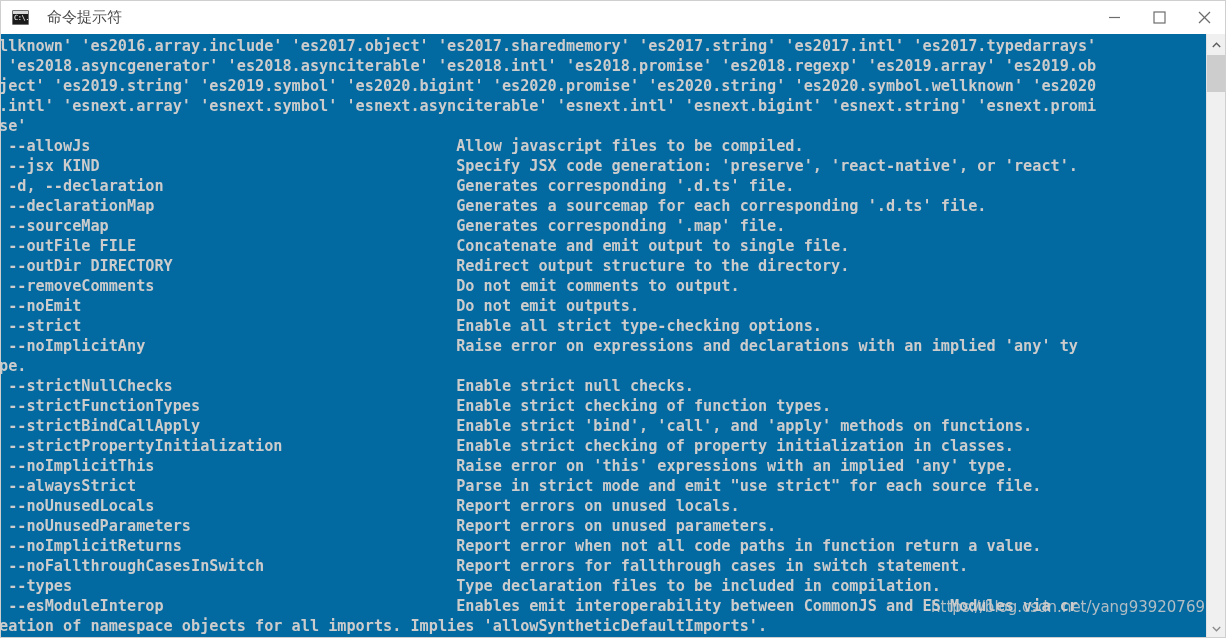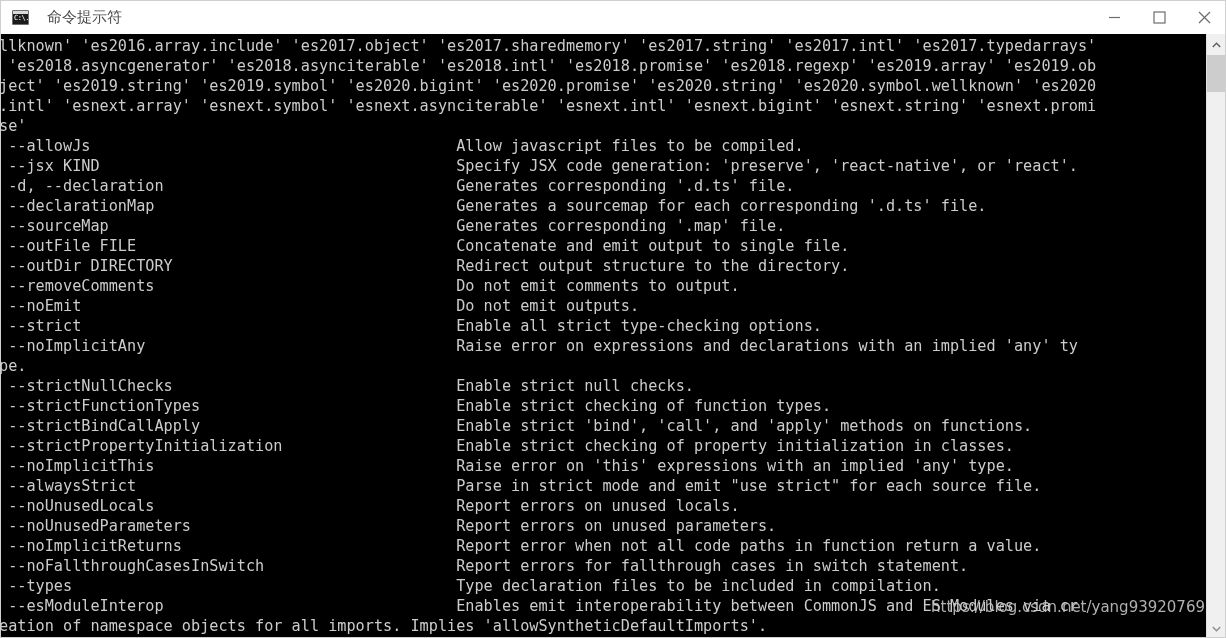--- a/index.html
+++ b/index.html
@@ -189,21 +189,21 @@
       </div>
       <div class="win-btn">
         <svg width="13" height="13" viewBox="0 0 13 13">
           <line x1="1" y1="1" x2="12" y2="12" stroke="#6d6d6d" stroke-width="1.2"></line>
           <line x1="12" y1="1" x2="1" y2="12" stroke="#6d6d6d" stroke-width="1.2"></line>
         </svg>
       </div>
     </div>
   </div>
 
-  <div id="terminal" style="background: #000000;">
+  <div id="terminal" style="background: #0369a1; font-weight: bold;">
     <div id="term-lines" style="color: rgb(204, 204, 204);"><div class="line">llknown' 'es2016.array.include' 'es2017.object' 'es2017.sharedmemory' 'es2017.string' 'es2017.intl' 'es2017.typedarrays'</div><div class="line"> 'es2018.asyncgenerator' 'es2018.asynciterable' 'es2018.intl' 'es2018.promise' 'es2018.regexp' 'es2019.array' 'es2019.ob</div><div class="line">ject' 'es2019.string' 'es2019.symbol' 'es2020.bigint' 'es2020.promise' 'es2020.string' 'es2020.symbol.wellknown' 'es2020</div><div class="line">.intl' 'esnext.array' 'esnext.symbol' 'esnext.asynciterable' 'esnext.intl' 'esnext.bigint' 'esnext.string' 'esnext.promi</div><div class="line">se'</div><div class="line"> --allowJs                                        Allow javascript files to be compiled.</div><div class="line"> --jsx KIND                                       Specify JSX code generation: 'preserve', 'react-native', or 'react'.</div><div class="line"> -d, --declaration                                Generates corresponding '.d.ts' file.</div><div class="line"> --declarationMap                                 Generates a sourcemap for each corresponding '.d.ts' file.</div><div class="line"> --sourceMap                                      Generates corresponding '.map' file.</div><div class="line"> --outFile FILE                                   Concatenate and emit output to single file.</div><div class="line"> --outDir DIRECTORY                               Redirect output structure to the directory.</div><div class="line"> --removeComments                                 Do not emit comments to output.</div><div class="line"> --noEmit                                         Do not emit outputs.</div><div class="line"> --strict                                         Enable all strict type-checking options.</div><div class="line"> --noImplicitAny                                  Raise error on expressions and declarations with an implied 'any' ty</div><div class="line">pe.</div><div class="line"> --strictNullChecks                               Enable strict null checks.</div><div class="line"> --strictFunctionTypes                            Enable strict checking of function types.</div><div class="line"> --strictBindCallApply                            Enable strict 'bind', 'call', and 'apply' methods on functions.</div><div class="line"> --strictPropertyInitialization                   Enable strict checking of property initialization in classes.</div><div class="line"> --noImplicitThis                                 Raise error on 'this' expressions with an implied 'any' type.</div><div class="line"> --alwaysStrict                                   Parse in strict mode and emit "use strict" for each source file.</div><div class="line"> --noUnusedLocals                                 Report errors on unused locals.</div><div class="line"> --noUnusedParameters                             Report errors on unused parameters.</div><div class="line"> --noImplicitReturns                              Report error when not all code paths in function return a value.</div><div class="line"> --noFallthroughCasesInSwitch                     Report errors for fallthrough cases in switch statement.</div><div class="line"> --types                                          Type declaration files to be included in compilation.</div><div class="line"> --esModuleInterop                                Enables emit interoperability between CommonJS and ES Modules via cr</div><div class="line">eation of namespace objects for all imports. Implies 'allowSyntheticDefaultImports'.</div></div>
   </div>
 
   <div id="scrollbar">
     <div id="sb-up">
       <svg width="9" height="6" viewBox="0 0 9 6">
         <polyline points="0.8,5 4.5,1.2 8.2,5" fill="none" stroke="#5a5a5a" stroke-width="1.3"></polyline>
       </svg>
     </div>
     <div id="sb-thumb" style="top: 21px; height: 37px;"></div>

